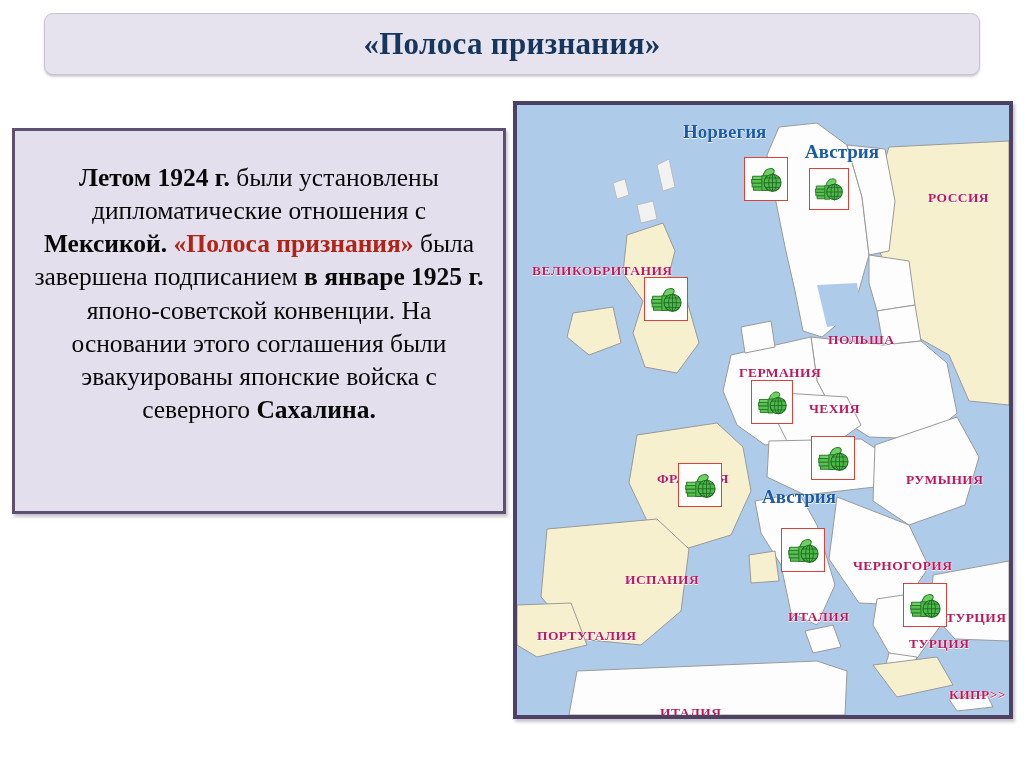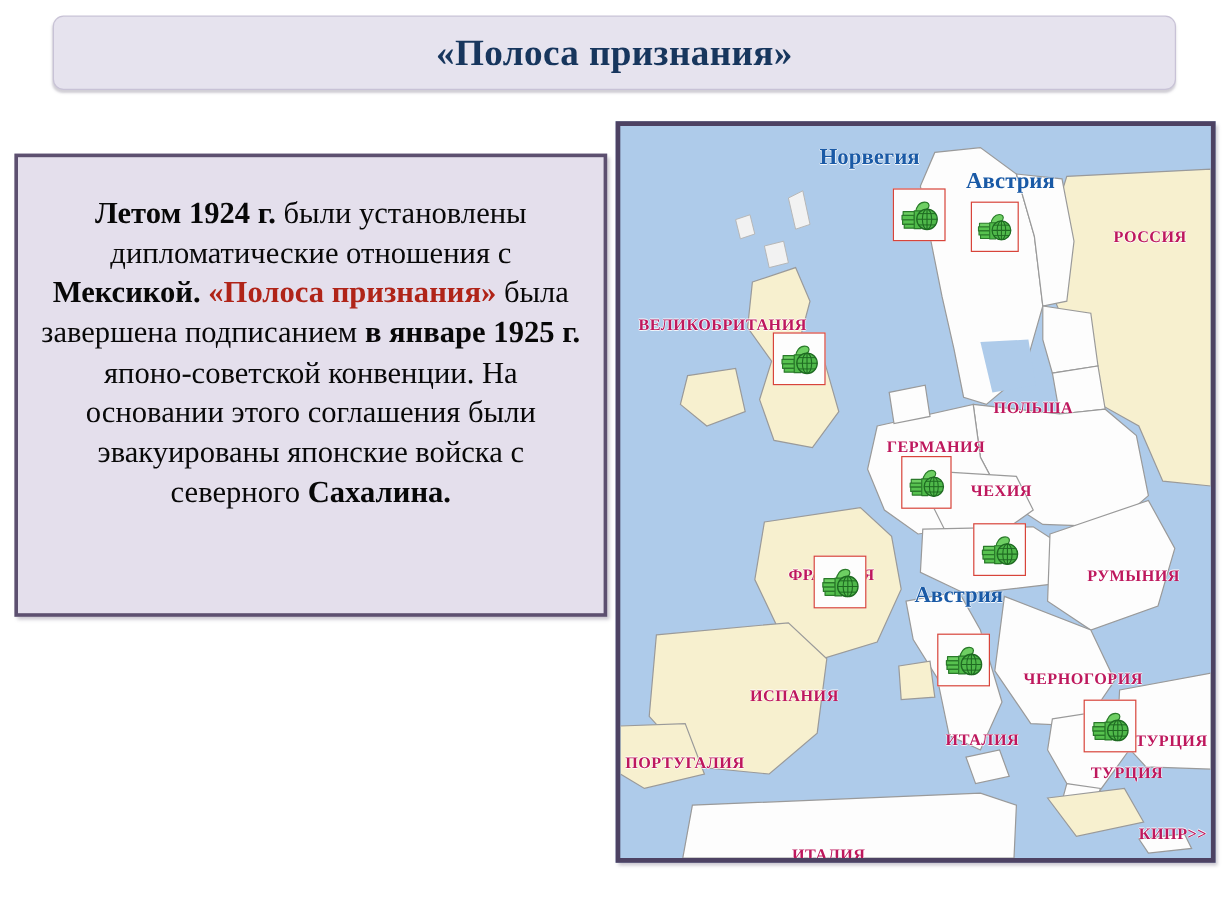--- a/index.html
+++ b/index.html
@@ -219,21 +219,21 @@
       <div class="map-label lbl-caps" style="left: 222px; top: 260px;">ГЕРМАНИЯ</div>
       <div class="map-label lbl-caps" style="left: 292px; top: 296px;">ЧЕХИЯ</div>
       <div class="map-label lbl-caps" style="left: 140px; top: 366px;">ФРАНЦИЯ</div>
       <div class="map-label lbl-mixed" style="left: 245px; top: 381px;">Австрия</div>
       <div class="map-label lbl-caps" style="left: 389px; top: 367px;">РУМЫНИЯ</div>
       <div class="map-label lbl-caps" style="left: 336px; top: 453px;">ЧЕРНОГОРИЯ</div>
       <div class="map-label lbl-caps" style="left: 73px; top: 467px; margin-left: 35px;">ИСПАНИЯ</div>
       <div class="map-label lbl-caps" style="left: 271px; top: 504px;">ИТАЛИЯ</div>
       <div class="map-label lbl-caps" style="left: 429px; top: 505px;">ТУРЦИЯ</div>
       <div class="map-label lbl-caps" style="left: 392px; top: 531px;">ТУРЦИЯ</div>
-      <div class="map-label lbl-caps" style="left: 4px; top: 523px;">ПОРТУГАЛИЯ</div>
+      <div class="map-label lbl-caps" style="left: 20px; top: 523px;">ПОРТУГАЛИЯ</div>
       <div class="map-label lbl-caps" style="left: 432px; top: 582px;">КИПР&gt;&gt;</div>
       <div class="map-label lbl-caps" style="left: 143px; top: 600px;">ИТАЛИЯ</div>
     </div>
 
   <div id="markers-layer">
       <div class="marker" title="Норвегия" style="left: 227px; top: 52px; width: 44px; height: 44px;">
   <svg width="37" height="37" viewBox="0 0 40 40">
     <g stroke="#2a7a2a" stroke-width="1.1" stroke-linejoin="round">
 
       <path d="M4 20 h11 v4 H4 z" fill="#57c24f"></path>

